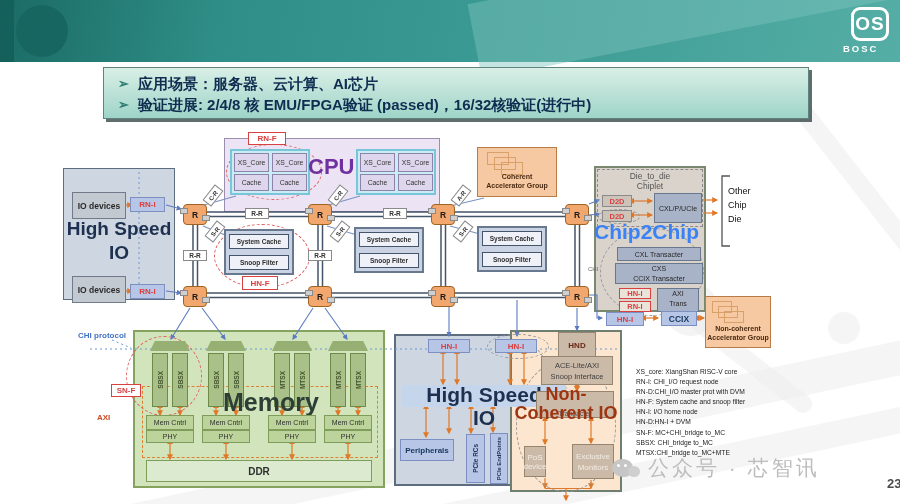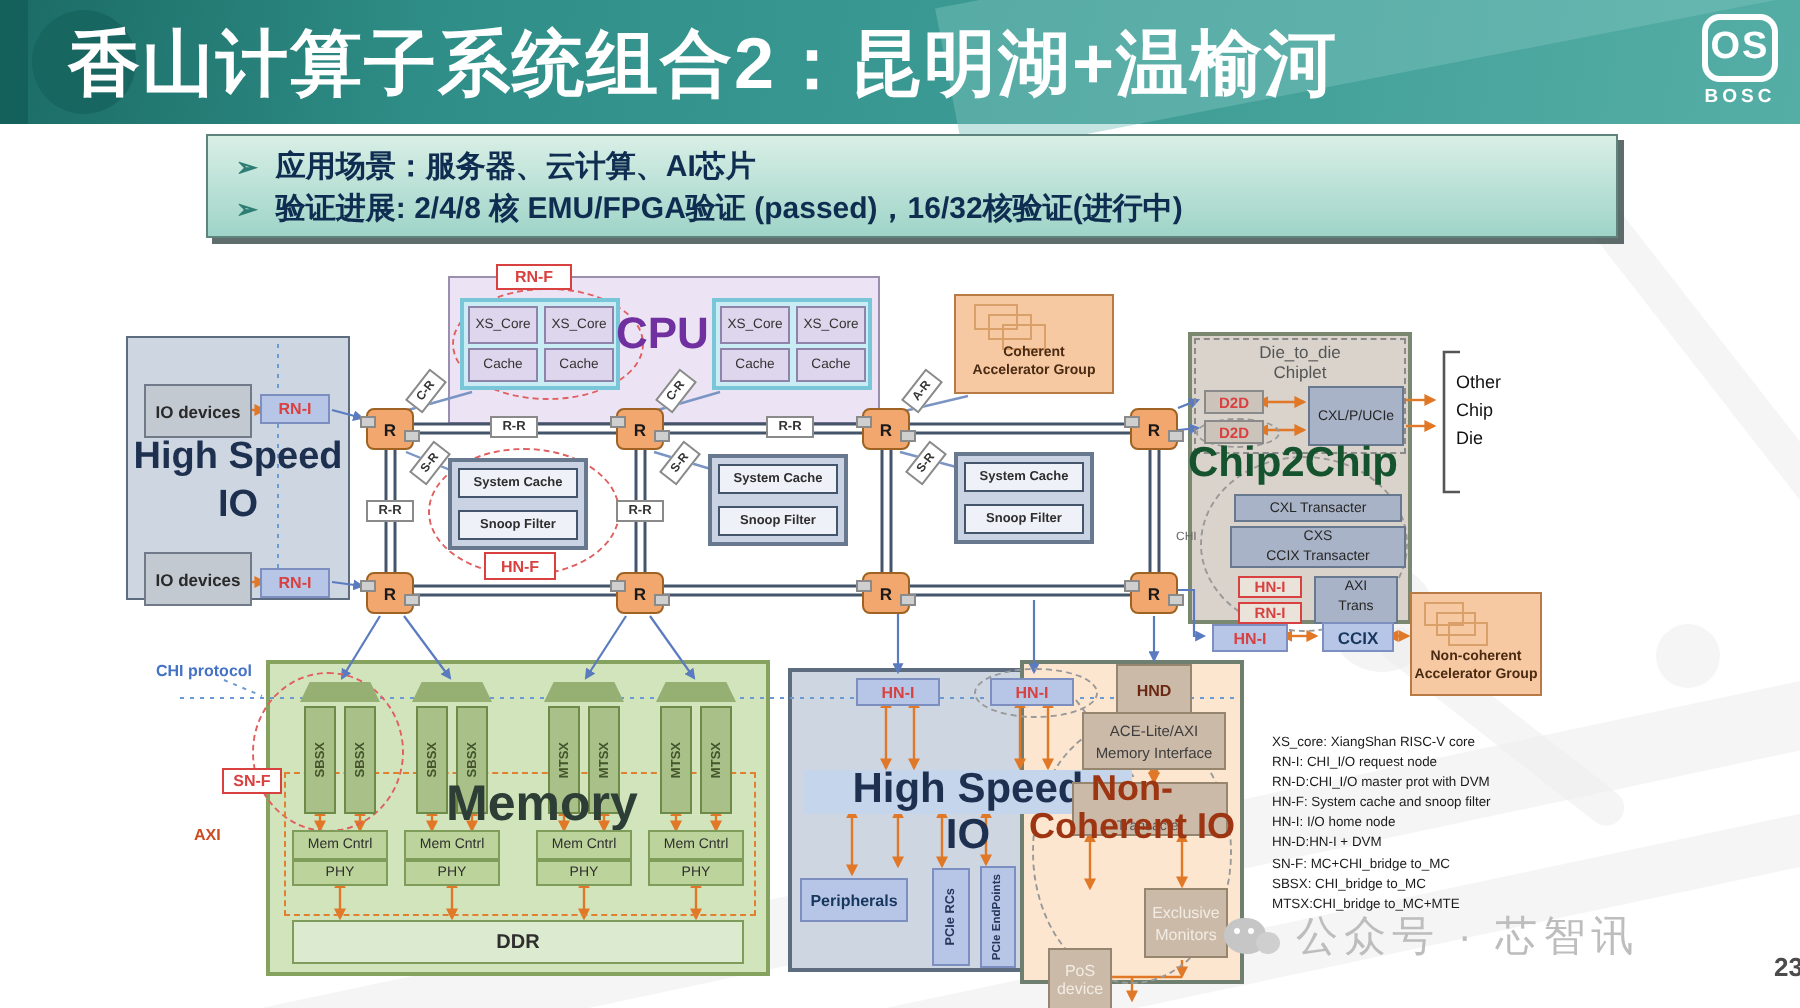--- a/index.html
+++ b/index.html
@@ -7,21 +7,21 @@
         font-family:"Liberation Sans",sans-serif;}
   .abs{position:absolute;box-sizing:border-box;}
   .ctr{display:flex;align-items:center;justify-content:center;text-align:center;}
   
   .titlebar{left:0;top:0;width:900px;height:62px;background:linear-gradient(100deg,#1b6b65 0%,#2f8f88 25%,#3d9c95 60%,#55aea6 100%);}
   .bar-left{left:0;top:0;width:14px;height:62px;background:#14605a;}
   .bar-circle{left:16px;top:5px;width:52px;height:52px;border-radius:50%;background:#17655f;opacity:.9;}
   .bar-band{left:470px;top:-46px;width:520px;height:76px;background:#7cc4bd;opacity:.45;transform:rotate(-11deg);}
   .title-text{left:34px;top:8px;font-size:36px;font-weight:bold;color:#ffffff;white-space:nowrap;letter-spacing:1px;}
   .logo-o{left:851px;top:7px;width:38px;height:34px;border:3px solid #fff;border-radius:9px;color:#fff;font-size:19px;font-weight:800;letter-spacing:1px;}
-  .logo-b{left:843px;top:43px;width:54px;text-align:center;color:#fff;font-size:9.5px;font-weight:bold;letter-spacing:2px;}
+  .logo-b{left:843px;top:43px;width:54px;text-align:left;color:#fff;font-size:9.5px;font-weight:bold;letter-spacing:2px;}
   
   .bulletbox{left:103px;top:67px;width:706px;height:52px;background:linear-gradient(#d9efe6,#9fd4c8);
      border:1px solid #5f837d;box-shadow:3px 3px 0 rgba(42,62,60,.75);padding:5px 14px;}
   .bline{display:flex;font-size:15px;font-weight:bold;color:#0f2d50;line-height:21px;white-space:nowrap;}
   .bmark{color:#2e7d74;margin-right:9px;font-size:13px;}
   
   .deco{background:#ececec;}
   .r-hsiol{left:63px;top:168px;width:112px;height:132px;background:#cdd6e1;border:1.5px solid #5d6c7e;}
   .r-cpu{left:224px;top:138px;width:216px;height:74px;background:#ece4f4;border:1px solid #9a8fae;}
   .r-cacc{left:477px;top:147px;width:80px;height:50px;background:#f6c9a2;border:1.5px solid #b97b45;}
@@ -67,21 +67,20 @@
   <div class="abs deco" style="left:120px;top:472px;width:950px;height:26px;transform:rotate(-12deg);opacity:.5;"></div>
   <div class="abs deco" style="left:664px;top:282px;width:54px;height:54px;border-radius:50%;opacity:.6;"></div>
   <div class="abs deco" style="left:692px;top:308px;width:150px;height:18px;border-radius:9px;transform:rotate(38deg);transform-origin:left center;opacity:.55;"></div>
   <div class="abs deco" style="left:770px;top:60px;width:230px;height:18px;border-radius:9px;transform:rotate(52deg);transform-origin:left center;opacity:.5;"></div>
   <div class="abs deco" style="left:828px;top:312px;width:32px;height:32px;border-radius:50%;opacity:.55;"></div>
 
   <div class="abs titlebar">
     <div class="abs bar-left"></div>
     <div class="abs bar-circle"></div>
     <div class="abs bar-band"></div>
-    <div class="abs title-text">香山计算子系统组合2：昆明湖+温榆河</div>
     <div class="abs logo-o ctr">OS</div>
     <div class="abs logo-b">BOSC</div>
   </div>
 
   <div class="abs bulletbox">
     <div class="bline">
       <span class="bmark">➢</span>
       <span>应用场景：服务器、云计算、AI芯片</span>
     </div>
     <div class="bline">
@@ -265,21 +264,21 @@
   <div class="abs scgrp" style="left:477px;top:226px;width:70px;height:46px;"></div>
   <div class="abs ctr scin" style="left:482px;top:231px;width:60px;height:15px;">System Cache</div>
   <div class="abs ctr scin" style="left:482px;top:252px;width:60px;height:15px;">Snoop Filter</div>
   <div class="abs ctr redlbl" style="left:242px;top:276px;width:36px;height:14px;">HN-F</div>
 
   <div class="abs" style="left:597px;top:171px;width:106px;text-align:center;font-size:8.5px;color:#555;">Die_to_die</div>
   <div class="abs" style="left:597px;top:181px;width:106px;text-align:center;font-size:8.5px;color:#555;">Chiplet</div>
   <div class="abs ctr" style="left:602px;top:195px;width:30px;height:12px;background:#ccc4ba;border:1px solid #8a8a8a;color:#d94040;font-weight:bold;font-size:7.5px;">D2D</div>
   <div class="abs ctr" style="left:602px;top:210px;width:30px;height:12px;background:#ccc4ba;border:1px solid #8a8a8a;color:#d94040;font-weight:bold;font-size:7.5px;">D2D</div>
   <div class="abs ctr graybox" style="left:654px;top:193px;width:48px;height:30px;font-size:7px;">CXL/P/UCIe</div>
-  <div class="abs" style="left:594px;top:220px;width:100px;text-align:center;font-size:21px;font-weight:800;color:#14532d;">Chip2Chip</div>
+  <div class="abs" style="left:594px;top:220px;width:100px;text-align:center;font-size:21px;font-weight:800;color:#3b82f6;">Chip2Chip</div>
   <div class="abs ctr graybox" style="left:617px;top:247px;width:84px;height:14px;font-size:7px;">CXL Transacter</div>
   <div class="abs graybox" style="left:615px;top:263px;width:88px;height:21px;">
     <div style="text-align:center;font-size:7px;line-height:10px;">
       <div>CXS</div>
       <div>CCIX Transacter</div>
     </div>
   </div>
   <div class="abs" style="left:588px;top:266px;font-size:6px;color:#666;">CHI</div>
   <div class="abs ctr redin" style="left:619px;top:288px;width:32px;height:11px;">HN-I</div>
   <div class="abs ctr redin" style="left:619px;top:301px;width:32px;height:11px;">RN-I</div>
@@ -354,29 +353,29 @@
       <span class="vtextb">PCIe RCs</span>
     </div>
   <div class="abs ctr" style="left:490px;top:433px;width:18px;height:51px;background:#b7c6e6;border:1px solid #7d8fc0;">
       <span class="vtextb" style="font-size:5.8px;">PCIe EndPoints</span>
     </div>
 
   <div class="abs ctr tanbox" style="left:558px;top:332px;width:38px;height:26px;font-size:8px;font-weight:bold;color:#6b2812;">HND</div>
   <div class="abs tanbox" style="left:541px;top:356px;width:72px;height:29px;">
     <div style="text-align:center;font-size:7.5px;line-height:11px;color:#3d3d3d;padding-top:3px;">
       <div>ACE-Lite/AXI</div>
-      <div>Memory Interface</div>
+      <div>Snoop Interface</div>
     </div>
   </div>
   <div class="abs tanbox" style="left:536px;top:391px;width:78px;height:27px;display:flex;align-items:flex-end;justify-content:center;font-size:7px;color:#555;">
       <span>Transacter</span>
     </div>
   <div class="abs" style="left:510px;top:384px;width:112px;text-align:center;font-size:18px;font-weight:800;color:#9e3512;">Non-</div>
   <div class="abs" style="left:510px;top:403px;width:112px;text-align:center;font-size:18px;font-weight:800;color:#9e3512;">Coherent IO</div>
-  <div class="abs ctr tanbox" style="left:524px;top:446px;width:32px;height:31px;font-size:8px;color:#f1ece3;margin-top:28px;">PoS device</div>
+  <div class="abs ctr tanbox" style="left:524px;top:446px;width:22px;height:31px;font-size:8px;color:#f1ece3;">PoS device</div>
   <div class="abs tanbox ctr" style="left:572px;top:444px;width:42px;height:35px;">
     <div style="text-align:center;font-size:8px;line-height:11px;color:#f1ece3;">
       <div>Exclusive</div>
       <div>Monitors</div>
     </div>
   </div>
 
   <div class="abs" style="left:636px;top:367px;width:136px;">
     <div class="legline">XS_core: XiangShan RISC-V core</div>
     <div class="legline">RN-I: CHI_I/O  request node</div>

